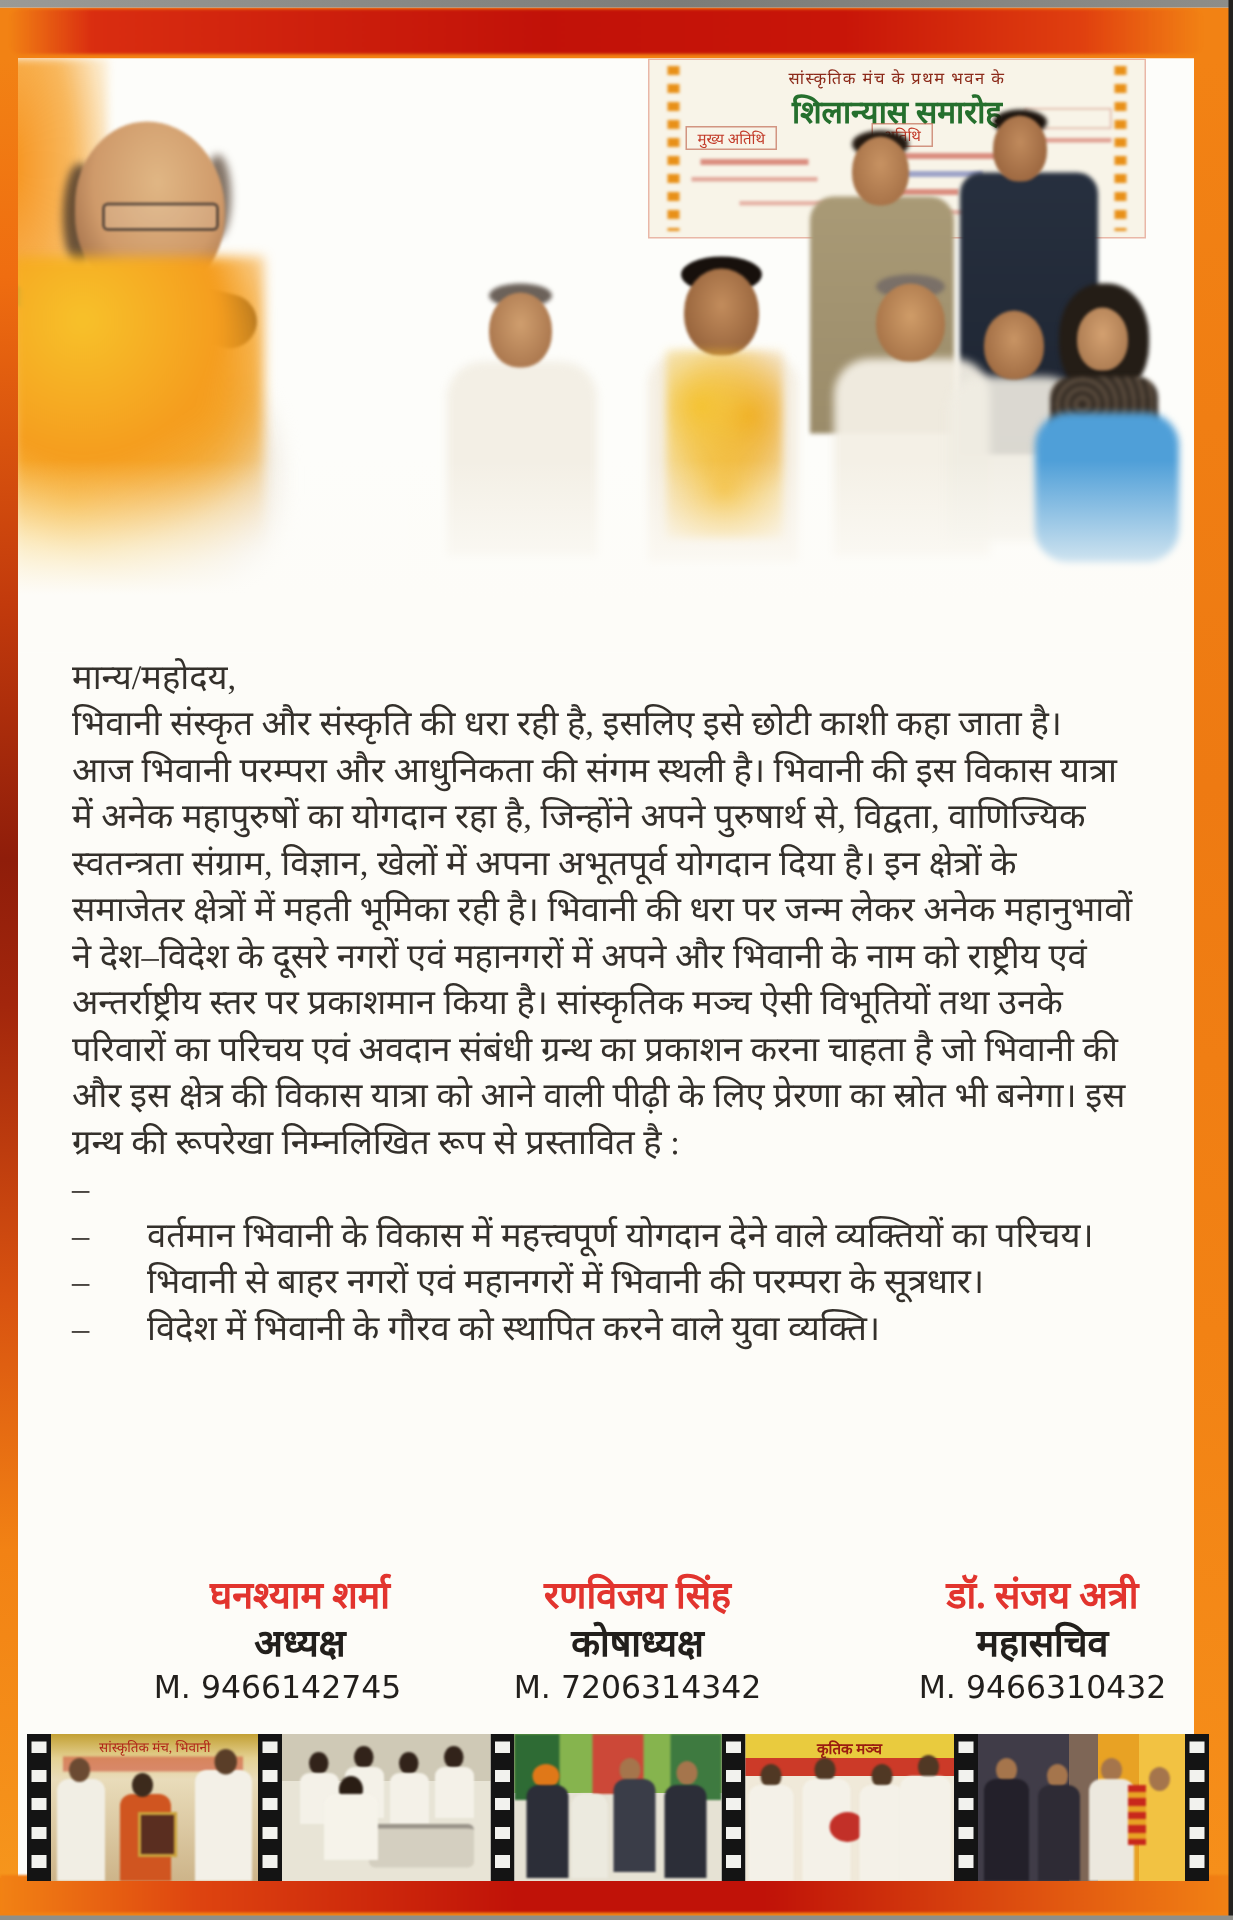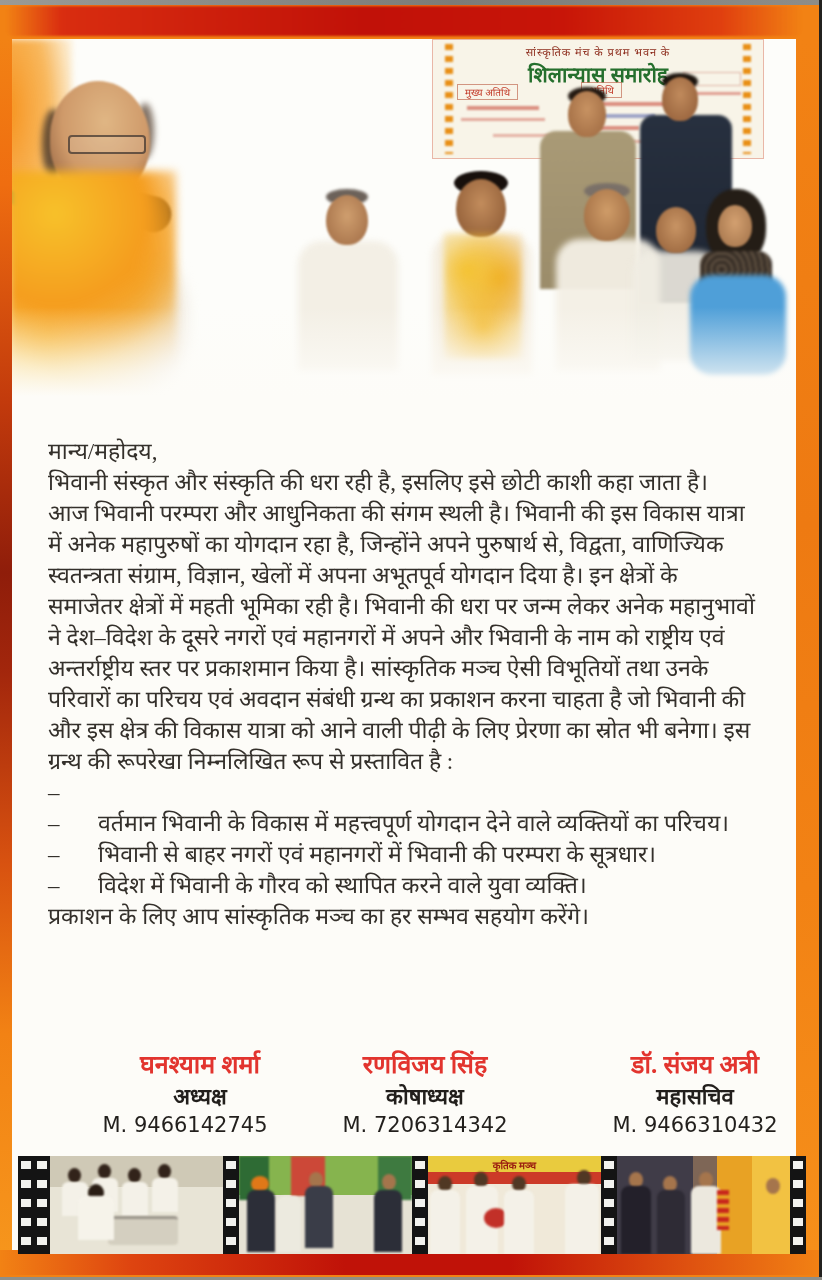--- a/index.html
+++ b/index.html
@@ -105,21 +105,21 @@
   
   .letter{position:absolute;left:48px;top:436px;width:752px;color:#34302b;font-size:23px;z-index:10;}
   .ln{height:31px;line-height:31px;white-space:nowrap;}
   .li{display:flex;height:31px;line-height:31px;white-space:nowrap;}
   .dash{width:50px;flex:0 0 50px;}
   
   .sigs{position:absolute;left:0;top:1050px;width:822px;z-index:10;}
   .sig{position:absolute;text-align:center;width:260px;}
   .sig1{left:55px;} .sig2{left:295px;} .sig3{left:565px;}
   .sig-name{font-size:25px;font-weight:bold;color:#e2342e;line-height:30px;}
-  .sig-role{font-size:22px;font-weight:bold;color:#221f1c;line-height:28px;margin-top:3px;}
+  .sig-role{font-size:25px;font-weight:bold;color:#221f1c;line-height:28px;margin-top:3px;}
   .sig-phone{font-size:21px;color:#221f1c;line-height:28px;font-family:"DejaVu Sans",sans-serif;}
   .sig1 .sig-role,.sig1 .sig-name{padding-left:30px;}
   
   .filmstrip{position:absolute;left:18px;top:1156px;width:788px;height:98px;z-index:10;
     background:#f6f6f2;display:flex;}
   .sprk{flex:0 0 16px;background:#141414;padding:5px 3px;box-sizing:border-box;}
   .sprk .holes{width:100%;height:100%;background:repeating-linear-gradient(180deg,#f2f2ee 0 8px,#141414 8px 19px);}
   .photo{flex:1 1 auto;position:relative;overflow:hidden;}
   .photo *{position:absolute;filter:blur(.8px);}
   .p1{background:linear-gradient(180deg,#c3a033 0,#e4d193 16px,#e9dcba 30px,#cdb489 100%);}
@@ -256,21 +256,20 @@
     <span>वर्तमान भिवानी के विकास में महत्त्वपूर्ण योगदान देने वाले व्यक्तियों का परिचय।</span>
   </div>
   <div class="li">
     <span class="dash">–</span>
     <span>भिवानी से बाहर नगरों एवं महानगरों में भिवानी की परम्परा के सूत्रधार।</span>
   </div>
   <div class="li">
     <span class="dash">–</span>
     <span>विदेश में भिवानी के गौरव को स्थापित करने वाले युवा व्यक्ति।</span>
   </div>
-  <div class="ln">प्रकाशन के लिए आप सांस्कृतिक मञ्च का हर सम्भव सहयोग करेंगे।</div>
 </div>
 
 <div class="sigs">
   <div class="sig sig1">
     <div class="sig-name">घनश्याम शर्मा</div>
     <div class="sig-role">अध्यक्ष</div>
     <div class="sig-phone">M. 9466142745</div>
   </div>
   <div class="sig sig2">
     <div class="sig-name">रणविजय सिंह</div>
@@ -281,20 +280,31 @@
     <div class="sig-name">डॉ. संजय अत्री</div>
     <div class="sig-role">महासचिव</div>
     <div class="sig-phone">M. 9466310432</div>
   </div>
 </div>
 
 <div class="filmstrip">
   <div class="sprk">
       <div class="holes"></div>
     </div>
+  <div class="photo p1">
+    <div class="cap">सांस्कृतिक मंच, भिवानी</div>
+    <div class="band"></div>
+    <div class="m1"></div>
+    <div class="m2"></div>
+    <div class="plq"></div>
+    <div class="m3"></div>
+    <div class="h1"></div>
+    <div class="h2"></div>
+    <div class="h3"></div>
+  </div>
   <div class="sprk">
       <div class="holes"></div>
     </div>
   <div class="photo p2">
     <div class="h hh1"></div>
     <div class="h hh2"></div>
     <div class="h hh3"></div>
     <div class="h hh4"></div>
     <div class="b bb1"></div>
     <div class="b bb2"></div>

